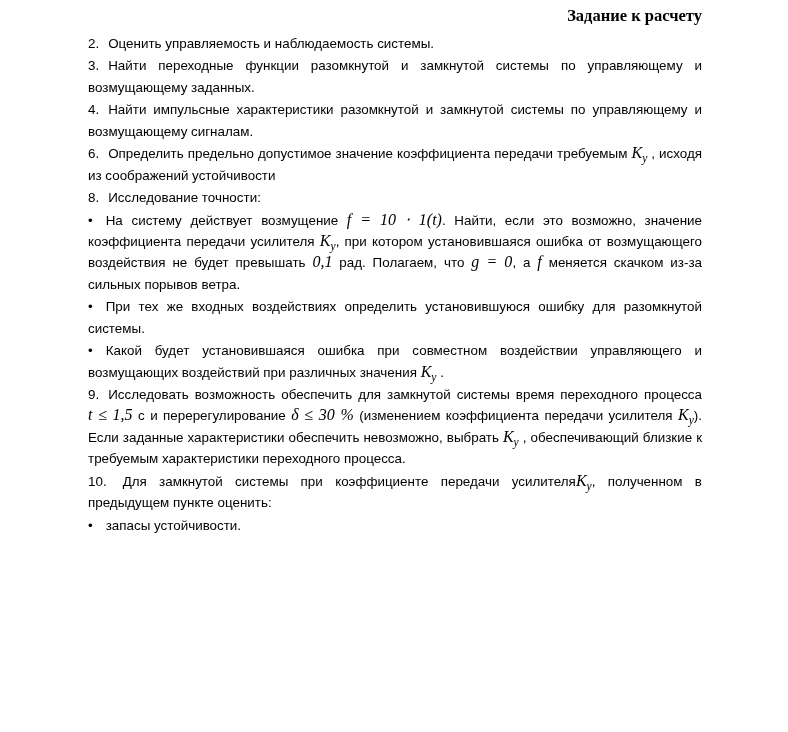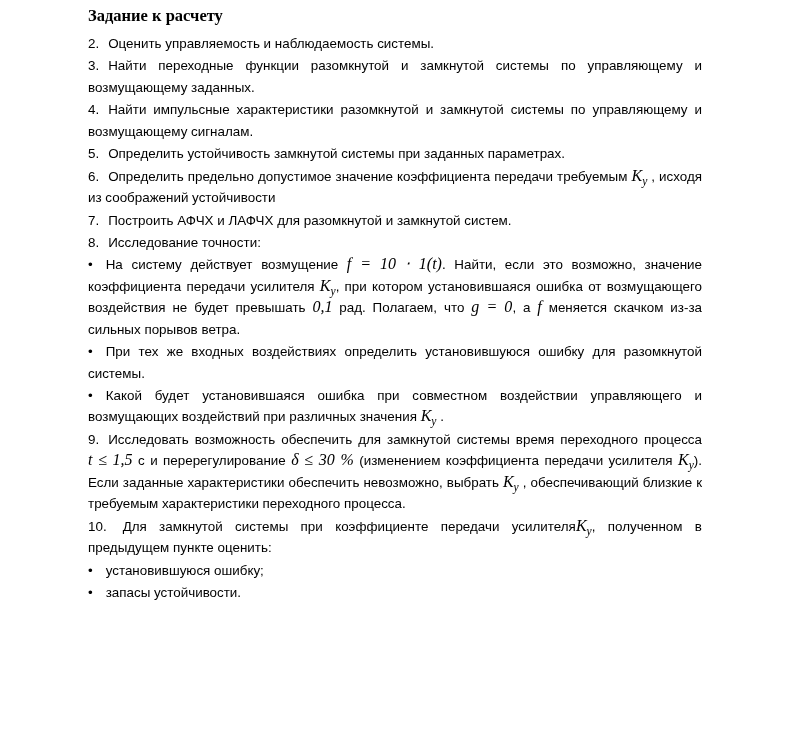--- a/index.html
+++ b/index.html
@@ -17,21 +17,21 @@
   }
   .page {
     box-sizing: border-box;
     width: 788px;
     padding: 6px 86px 0 88px;
   }
   .title {
     font-family: "Liberation Serif", serif;
     font-weight: bold;
     font-size: 16.5px;
-    text-align: left;
+    text-align: right;
     margin: 0 0 7px 0;
   }
   .block {
     margin: 1px 0;
     text-align: justify;
     line-height: 1.6;
   }
   .marker {
     white-space: pre;
   }
@@ -56,25 +56,22 @@
 </style>
 </head>
 <body>
 
 <div class="page">
   <h1 class="title">Задание к расчету</h1>
   <div id="task-list">
       <p class="block numbered"><span class="marker">2.</span><span class="item-text"><span class="seg-t">Оценить управляемость и наблюдаемость системы.</span></span></p>
       <p class="block numbered"><span class="marker">3.</span><span class="item-text"><span class="seg-t">Найти переходные функции разомкнутой и замкнутой системы по управляющему и возмущающему заданных.</span></span></p>
       <p class="block numbered"><span class="marker">4.</span><span class="item-text"><span class="seg-t">Найти импульсные характеристики разомкнутой и замкнутой системы по управляющему и возмущающему сигналам.</span></span></p>
-      <p class="block numbered"><span class="marker">5.</span><span class="item-text"><span class="seg-t">Определить устойчивость замкнутой системы при заданных параметрах.</span></span></p>
       <p class="block numbered"><span class="marker">6.</span><span class="item-text"><span class="seg-t">Определить предельно допустимое значение коэффициента передачи требуемым </span><span class="seg-m">K</span><span class="seg-s">у</span><span class="seg-t"> , исходя из соображений устойчивости</span></span></p>
-      <p class="block numbered"><span class="marker">7.</span><span class="item-text"><span class="seg-t">Построить АФЧХ и ЛАФЧХ для разомкнутой и замкнутой систем.</span></span></p>
       <p class="block numbered"><span class="marker">8.</span><span class="item-text"><span class="seg-t">Исследование точности:</span></span></p>
       <p class="block bullet"><span class="marker">•</span><span class="item-text"><span class="seg-t">На систему действует возмущение </span><span class="seg-m">f = 10 ⋅ 1(t)</span><span class="seg-t">. Найти, если это возможно, значение коэффициента передачи усилителя </span><span class="seg-m">K</span><span class="seg-s">у</span><span class="seg-t">, при котором установившаяся ошибка от возмущающего воздействия не будет превышать </span><span class="seg-m">0,1</span><span class="seg-t"> рад. Полагаем, что </span><span class="seg-m">g = 0</span><span class="seg-t">, а </span><span class="seg-m">f</span><span class="seg-t"> меняется скачком из-за сильных порывов ветра.</span></span></p>
       <p class="block bullet"><span class="marker">•</span><span class="item-text"><span class="seg-t">При тех же входных воздействиях определить установившуюся ошибку для разомкнутой системы.</span></span></p>
       <p class="block bullet"><span class="marker">•</span><span class="item-text"><span class="seg-t">Какой будет установившаяся ошибка при совместном воздействии управляющего и возмущающих воздействий при различных значения </span><span class="seg-m">K</span><span class="seg-s">у</span><span class="seg-t"> .</span></span></p>
       <p class="block numbered"><span class="marker">9.</span><span class="item-text"><span class="seg-t">Исследовать возможность обеспечить для замкнутой системы время переходного процесса </span><span class="seg-m">t ≤ 1,5</span><span class="seg-t"> с и перерегулирование </span><span class="seg-m">δ ≤ 30 %</span><span class="seg-t"> (изменением коэффициента передачи усилителя </span><span class="seg-m">K</span><span class="seg-s">у</span><span class="seg-t">). Если заданные характеристики обеспечить невозможно, выбрать </span><span class="seg-m">K</span><span class="seg-s">у</span><span class="seg-t"> , обеспечивающий близкие к требуемым характеристики переходного процесса.</span></span></p>
       <p class="block numbered"><span class="marker no-gap">10.</span><span class="item-text"><span class="seg-t">Для замкнутой системы при коэффициенте передачи усилителя</span><span class="seg-m">K</span><span class="seg-s">у</span><span class="seg-t">, полученном в предыдущем пункте оценить:</span></span></p>
-      <p class="block bullet"><span class="marker">•</span><span class="item-text"><span class="seg-t">установившуюся ошибку;</span></span></p>
       <p class="block bullet"><span class="marker">•</span><span class="item-text"><span class="seg-t">запасы устойчивости.</span></span></p>
     </div>
 </div>
 
 </body></html>

